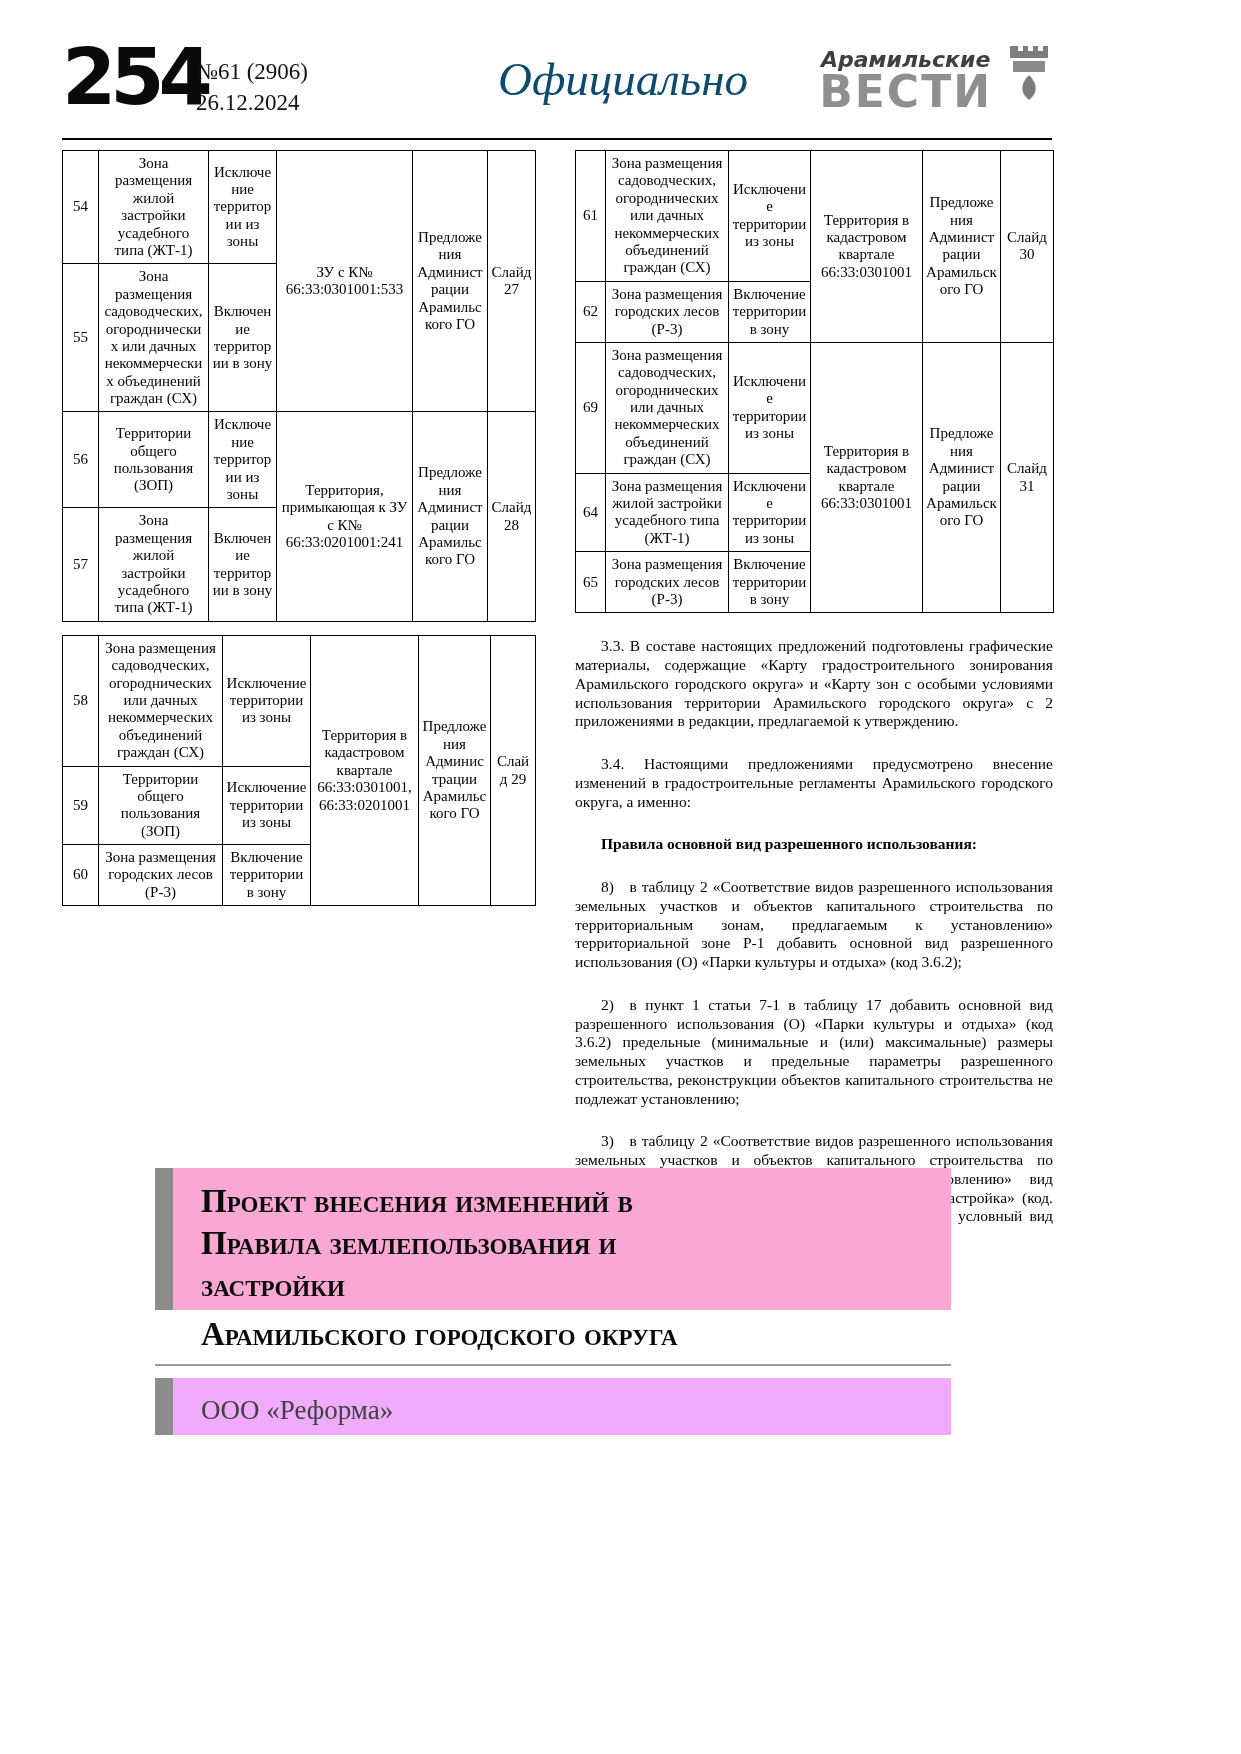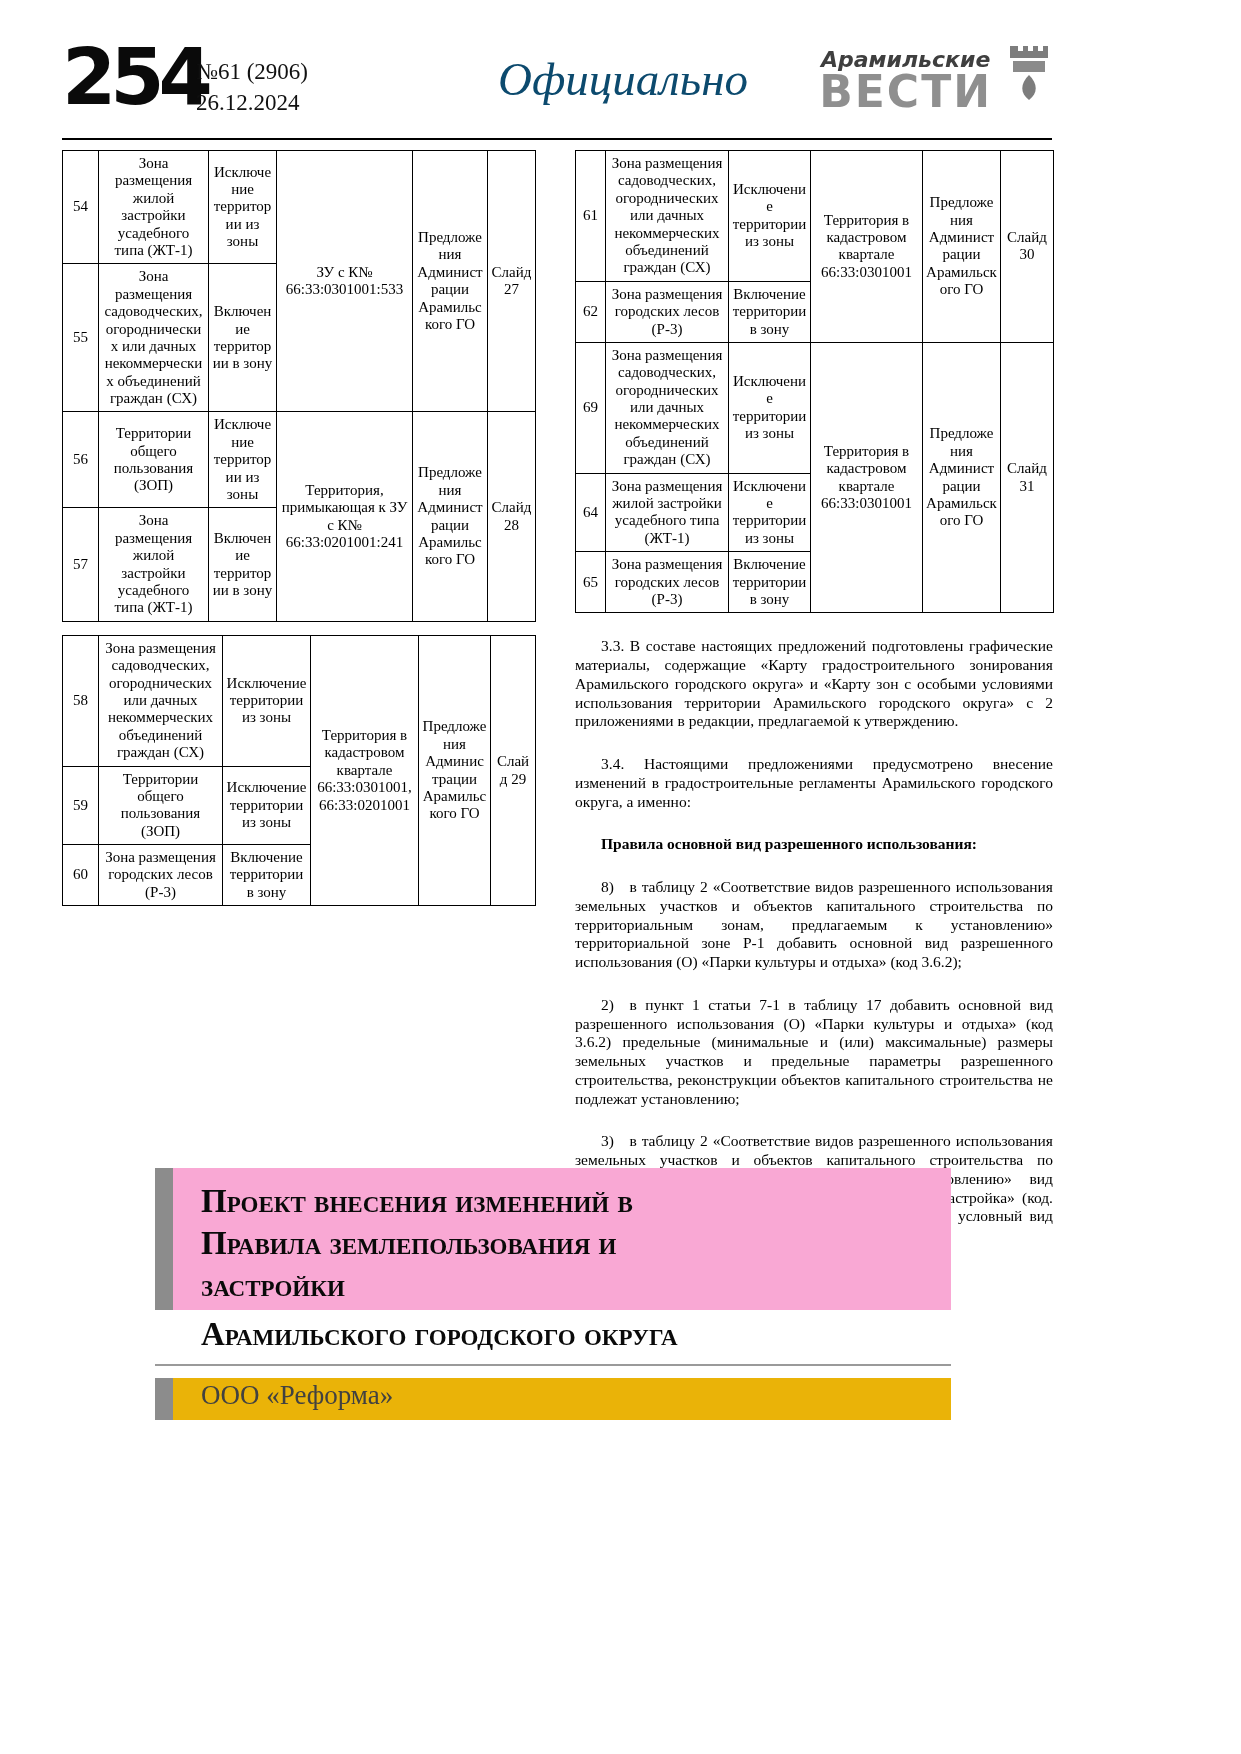--- a/index.html
+++ b/index.html
@@ -55,21 +55,21 @@
   .banner-bg { flex:1; background:#f9a8d4; padding:12px 10px 4px 28px; }
   .banner-title-line {
     font-size:33px; font-weight:bold; font-variant:small-caps;
     line-height:42px; color:#0a0a0a;
   }
   .banner-sub {
     padding:4px 0 10px 46px; border-bottom:2px solid #9a9a9a;
   }
   .banner-sub .banner-title-line { line-height:40px; }
   .banner-org { display:flex; margin-top:12px; }
-  .banner-org .banner-bg { padding:2px 10px 9px 28px; background:#eab308; }
+  .banner-org .banner-bg { padding:17px 10px 9px 28px; background:#f0abfc; }
   .banner-org-text { font-size:27px; color:#414141; }
 </style>
 </head>
 <body>
 
 <div class="page">
 
   <header class="page-header">
     <div class="page-number">254</div>
     <div class="issue-block">

